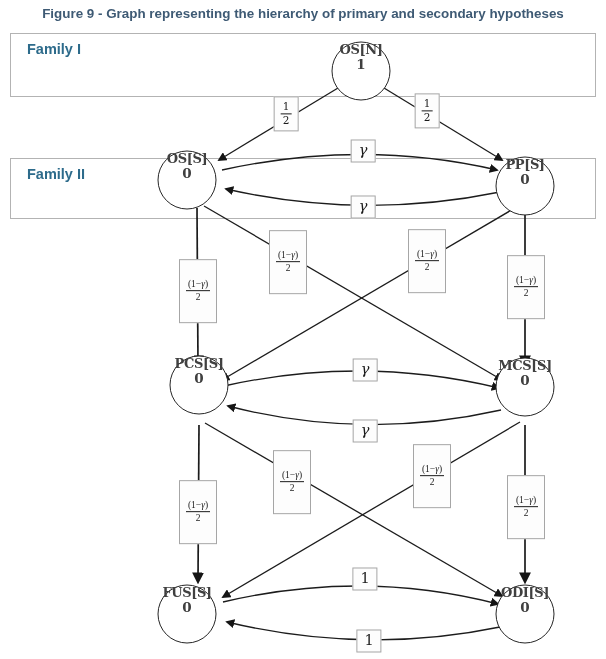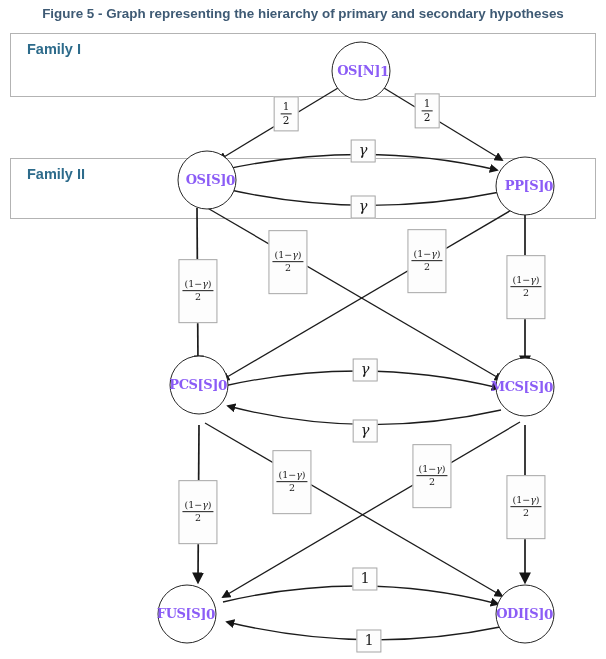--- a/index.html
+++ b/index.html
@@ -13,40 +13,40 @@
   .f3{top:367px;height:60px;}
   .f4{top:588px;height:55px;}
   .flabel{position:absolute;left:16px;top:7px;font-weight:bold;font-size:14.5px;
           color:var(--family-label,#2d6b8b);text-align:right;}
   svg.edges{position:absolute;left:0;top:0;width:606px;height:659px;}
   .edge{stroke:var(--edge,#1c1c1c);fill:none;}
   .w1{stroke-width:1.3px;}
   .w2{stroke-width:1.7px;}
   .node{position:absolute;width:57px;height:57px;transform:translate(-50%,-50%);
         border:1.6px solid #262626;border-radius:50%;background:#fff;
-        display:flex;flex-direction:row;align-items:center;justify-content:flex-end;
-        font-family:"DejaVu Serif",serif;font-weight:bold;color:#8b5cf6;line-height:1.08;}
+        display:flex;flex-direction:column;align-items:center;justify-content:flex-start;
+        font-family:"DejaVu Serif",serif;font-weight:bold;color:#404040;line-height:1.08;}
   .nname{font-size:13px;letter-spacing:-0.4px;white-space:nowrap;}
   .nvalue{font-size:13.5px;}
   .elabel{position:absolute;transform:translate(-50%,-50%);background:#fdfdfd;
           border:1px solid #a6a6a6;display:flex;flex-direction:column;align-items:center;
           justify-content:center;font-family:"DejaVu Serif",serif;color:#1a1a1a;box-sizing:border-box;}
   .frac .num{display:inline-block;border-bottom:1px solid #1a1a1a;padding:0 2px;text-align:center;}
   .frac .den{display:inline-block;}
   .half{font-size:10.5px;padding:3px 6px;line-height:1.25;}
-  .omg2{font-size:9.5px;padding:18px 3px;line-height:1.3;min-width:38px;}
+  .omg2{font-size:9.5px;padding:18px 3px;line-height:1.3;min-width:38px;font-family:Liberation Serif, serif;}
   .gone{font-size:14.5px;padding:0px 7px;line-height:1.45;}
   .gl{font-style:italic;}
 </style>
 </head>
 <body>
 
 <div class="fig">
 
-  <div class="title">Figure 5 - Graph representing the hierarchy of primary and secondary hypotheses</div>
+  <div class="title">Figure 9 - Graph representing the hierarchy of primary and secondary hypotheses</div>
 
   <div class="family f1">
     <span class="flabel">Family I</span>
   </div>
   <div class="family f2">
     <span class="flabel">Family II</span>
   </div>
 
   <svg class="edges" viewBox="0 0 606 659">
     <defs>
@@ -139,21 +139,21 @@
     <span>1</span>
   </div>
   <div class="elabel gone" style="left:369px;top:641px">
     <span>1</span>
   </div>
 
   <div class="node" style="left:361px;top:71px">
     <div class="nname">OS[N]</div>
     <div class="nvalue">1</div>
   </div>
-  <div class="node" style="left:207px;top:180px">
+  <div class="node" style="left:187px;top:180px">
     <div class="nname">OS[S]</div>
     <div class="nvalue">0</div>
   </div>
   <div class="node" style="left:525px;top:186px">
     <div class="nname">PP[S]</div>
     <div class="nvalue">0</div>
   </div>
   <div class="node" style="left:199px;top:385px">
     <div class="nname">PCS[S]</div>
     <div class="nvalue">0</div>

